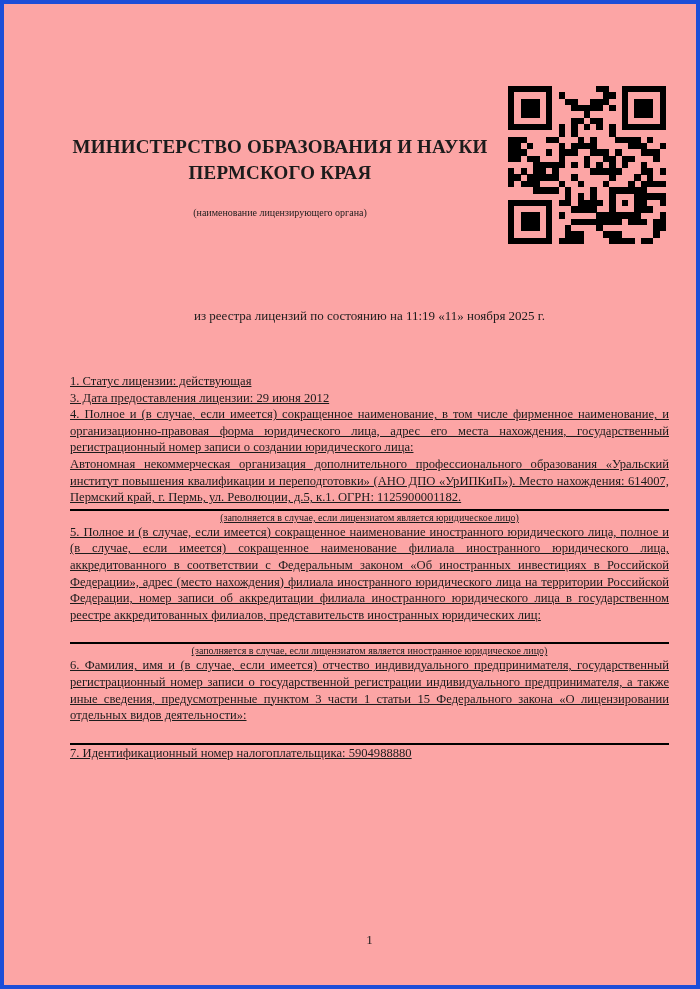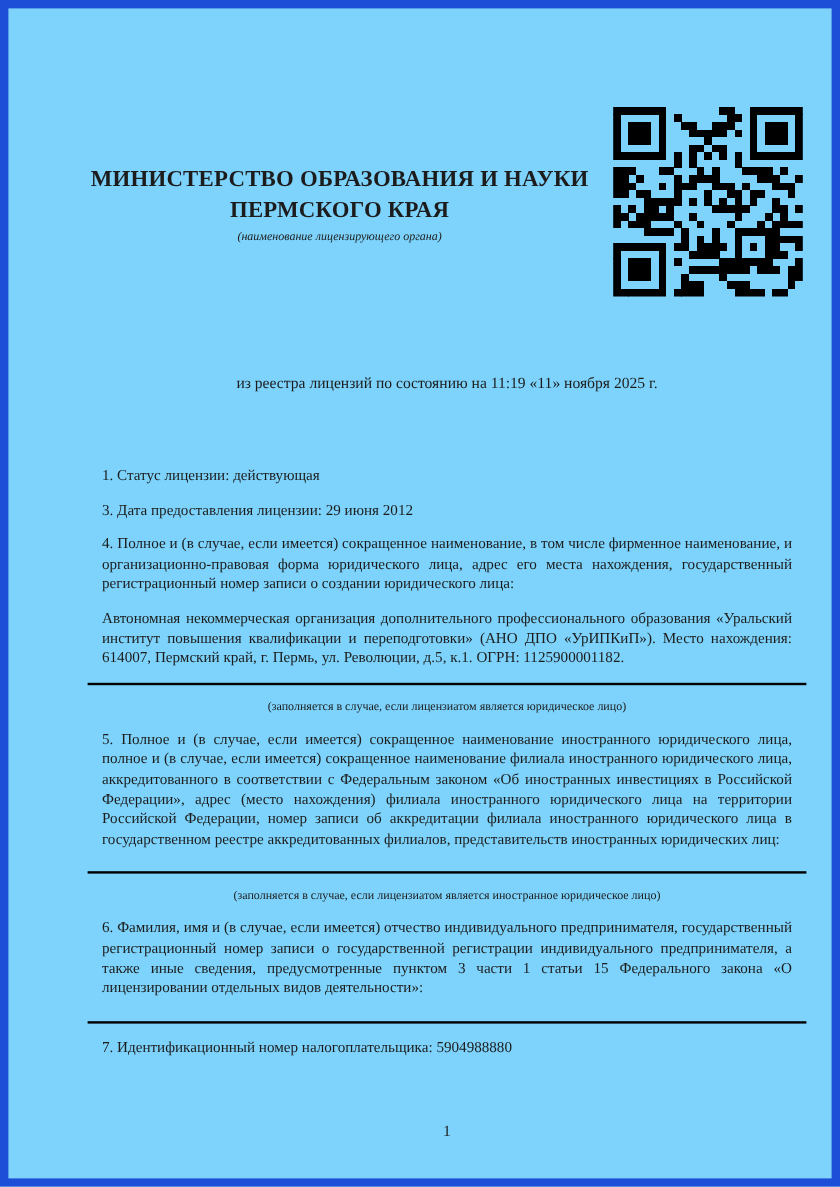--- a/index.html
+++ b/index.html
@@ -1,45 +1,44 @@
 <!DOCTYPE html>
 <html><head>
 <meta charset="utf-8">
 <style>
   html, body { margin: 0; padding: 0; background: #ffffff; }
   .page {
     position: relative;
     width: 700px;
     height: 989px;
-    background: #7dd3fc;
+    background: #fca5a5;
     font-family: "Liberation Serif", "DejaVu Serif", serif;
     color: #1c1c1c;
     overflow: hidden;
     box-sizing: border-box;
-    border: 7px solid #1d4ed8;
+    border: 4px solid #1d4ed8;
   }
   
   .ministry {
     position: absolute;
     left: 66px;
     top: 130px;
     width: 420px;
     text-align: center;
   }
   .ministry-line {
     font-weight: bold;
     font-size: 19px;
     line-height: 26px;
     letter-spacing: 0.2px;
   }
   .ministry-caption {
     font-size: 10px;
     line-height: 13px;
-    margin-top: 2px;
-    font-style: italic;
+    margin-top: 20px;
   }
   .qr-box {
     position: absolute;
     left: 504px;
     top: 82px;
     width: 158px;
     height: 158px;
   }
   .qr-box svg { display: block; width: 158px; height: 158px; }
 
@@ -56,21 +55,21 @@
 
   
   .content {
     position: absolute;
     left: 66px;
     top: 369px;
     width: 599px;
     font-size: 12.6px;
     line-height: 16.6px;
   }
-  .content p { margin: 12px; padding: 0; }
+  .content p { margin: 0; padding: 0; text-decoration: underline; }
   .just { text-align: justify; }
   .cap {
     font-size: 10px;
     line-height: 13px;
     text-align: center;
     margin-top: 3px;
   }
   .rule {
     border-top: 2px solid #000;
     height: 0;

